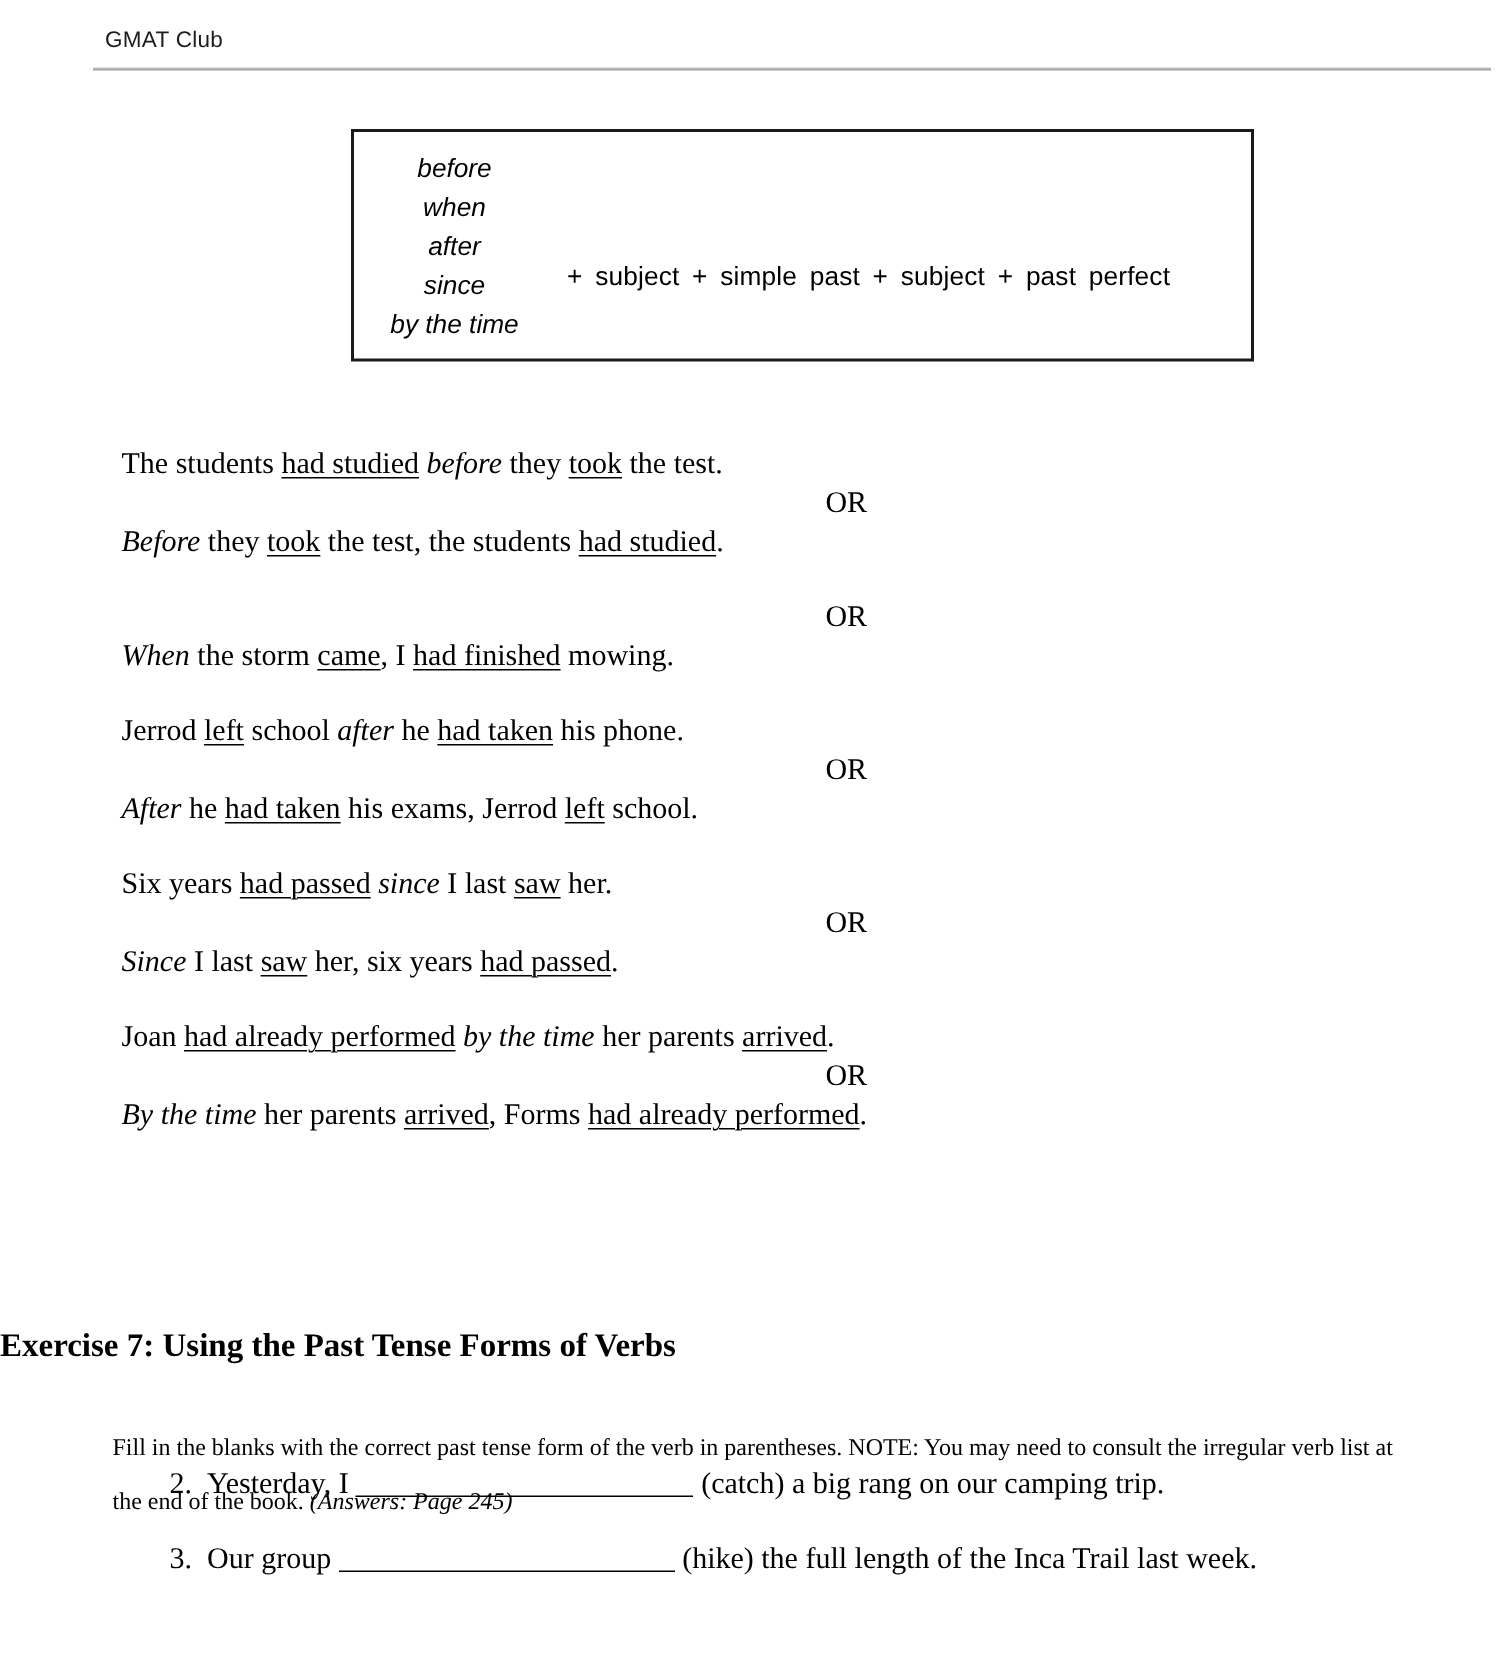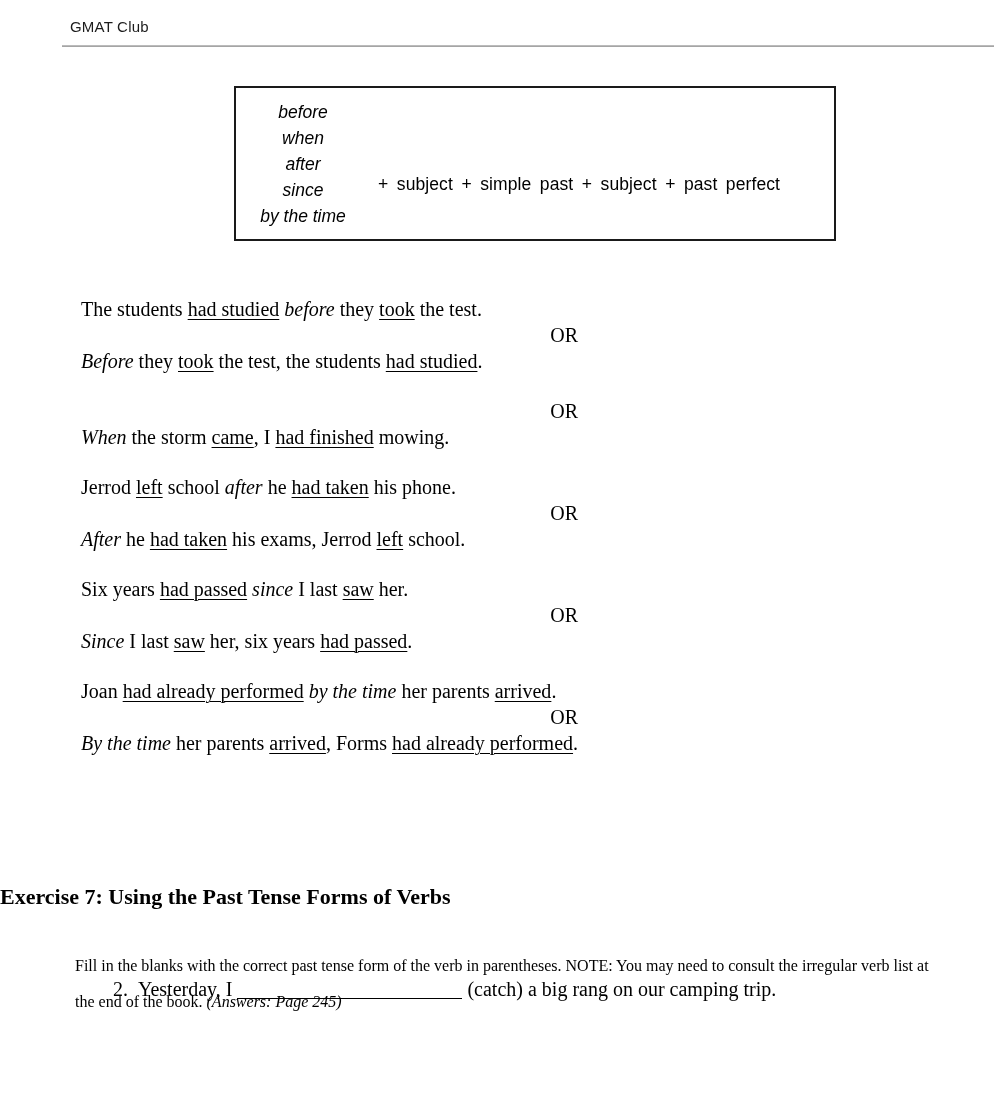--- a/index.html
+++ b/index.html
@@ -111,13 +111,14 @@
       <div class="sentence-line"><span class=" seg-i">By the time</span><span> her parents </span><span class="seg-u">arrived</span><span>, Forms </span><span class="seg-u">had already performed</span><span>.</span></div>
     </div>
   </div>
 
 <h1 class="ex-heading">Exercise 7: Using the Past Tense Forms of Verbs</h1>
 
 <p class="instructions" id="instructions"><span>Fill in the blanks with the correct past tense form of the verb in parentheses. NOTE: You may need to consult the irregular verb list at the end of the book. </span><span class=" seg-i">(Answers: Page 245)</span></p>
 
 <div class="items" id="items">
     <div class="exercise-item"><span class="item-num">2.</span><span>Yesterday, I </span><span class="blank"></span><span> (catch) a big rang on our camping trip.</span></div>
+    <div class="exercise-item"><span class="item-num">3.</span><span>Our group </span><span class="blank"></span><span> (hike) the full length of the Inca Trail last week.</span></div>
   </div>
 
 </body></html>

